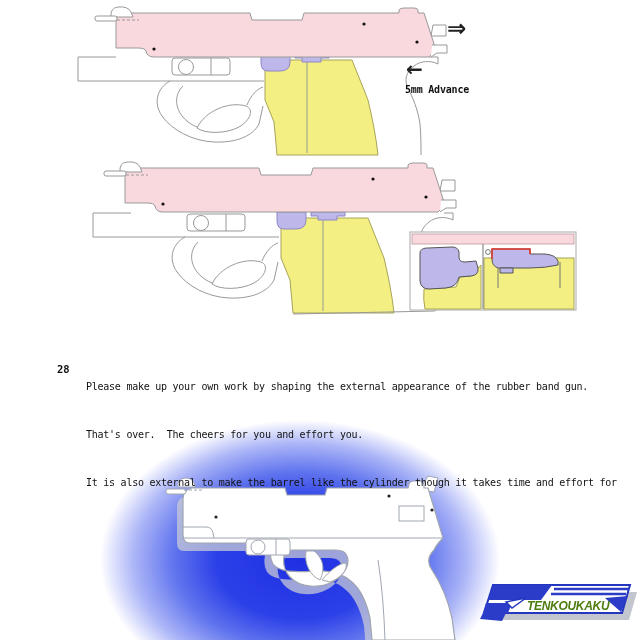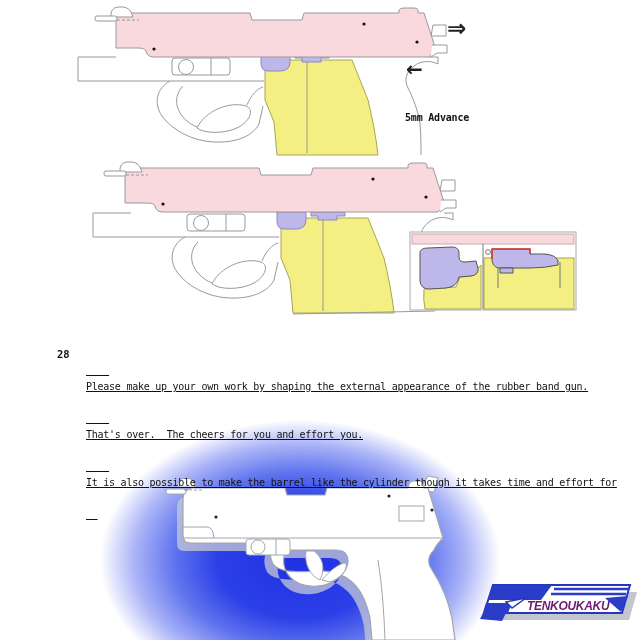--- a/index.html
+++ b/index.html
@@ -4,25 +4,25 @@
 <style>
   html,body{margin:0;padding:0;background:#fff;}
   .page{position:relative;width:640px;height:640px;background:#fff;overflow:hidden;
         font-family:"DejaVu Sans Mono",monospace;}
   .art{position:absolute;left:0;top:0;z-index:1;}
   .abs{position:absolute;z-index:2;color:#111;}
   .arrow-big{font-size:23px;line-height:1;font-weight:bold;color:#222;
              font-family:"DejaVu Sans",sans-serif;}
   .arrow-small{font-size:20px;line-height:1;font-weight:bold;color:#222;
                font-family:"DejaVu Sans",sans-serif;}
-  .advance{font-size:10px;font-weight:bold;letter-spacing:-0.2px;margin-top:28px;}
+  .advance{font-size:10px;font-weight:bold;letter-spacing:-0.2px;}
   .step-no{font-size:10.5px;font-weight:bold;}
-  .instr{font-size:10px;line-height:16px;letter-spacing:-0.25px;white-space:pre;text-decoration:underline;}
+  .instr{font-size:10px;line-height:16px;letter-spacing:-0.25px;white-space:pre;}
   .logo-text{font-family:"Liberation Sans",sans-serif;font-style:italic;font-weight:bold;
-             font-size:12px;color:#701a75;letter-spacing:-0.3px;white-space:nowrap;}
+             font-size:12px;color:#4d7c0f;letter-spacing:-0.3px;white-space:nowrap;}
 </style>
 </head>
 <body>
 
 <div class="page">
 
   <svg class="art" width="640" height="640" viewBox="0 0 640 640">
     <defs>
       <radialGradient id="glowGrad" cx="50%" cy="50%" r="50%">
         <stop offset="0" stop-color="#1f30e3"></stop>
@@ -130,23 +130,23 @@
       <polygon points="506,602 526,598 512,608" fill="#fff" stroke="#2336bd" stroke-width="1.5"></polygon>
     </g>
   </svg>
 
   <div class="abs arrow-big" style="left:447px;top:17px">⇒</div>
 
   <div class="abs arrow-small" style="left:406px;top:59px">←</div>
 
   <div class="abs advance" style="left:405px;top:84px">5mm Advance</div>
 
-  <div class="abs step-no" style="left:57px;top:348px">28</div>
+  <div class="abs step-no" style="left:57px;top:363px">28</div>
 
   <div class="abs instr" style="left:86px;top:347px">
     <div>Please make up your own work by shaping the external appearance of the rubber band gun.</div>
     <div>That's over.  The cheers for you and effort you.</div>
-    <div>It is also possible to make the barrel like the cylinder though it takes time and effort for</div>
+    <div>It is also external to make the barrel like the cylinder though it takes time and effort for</div>
   </div>
 
   <div class="abs logo-text" style="left:527px;top:599px">TENKOUKAKU</div>
 
 </div>
 
 </body></html>

